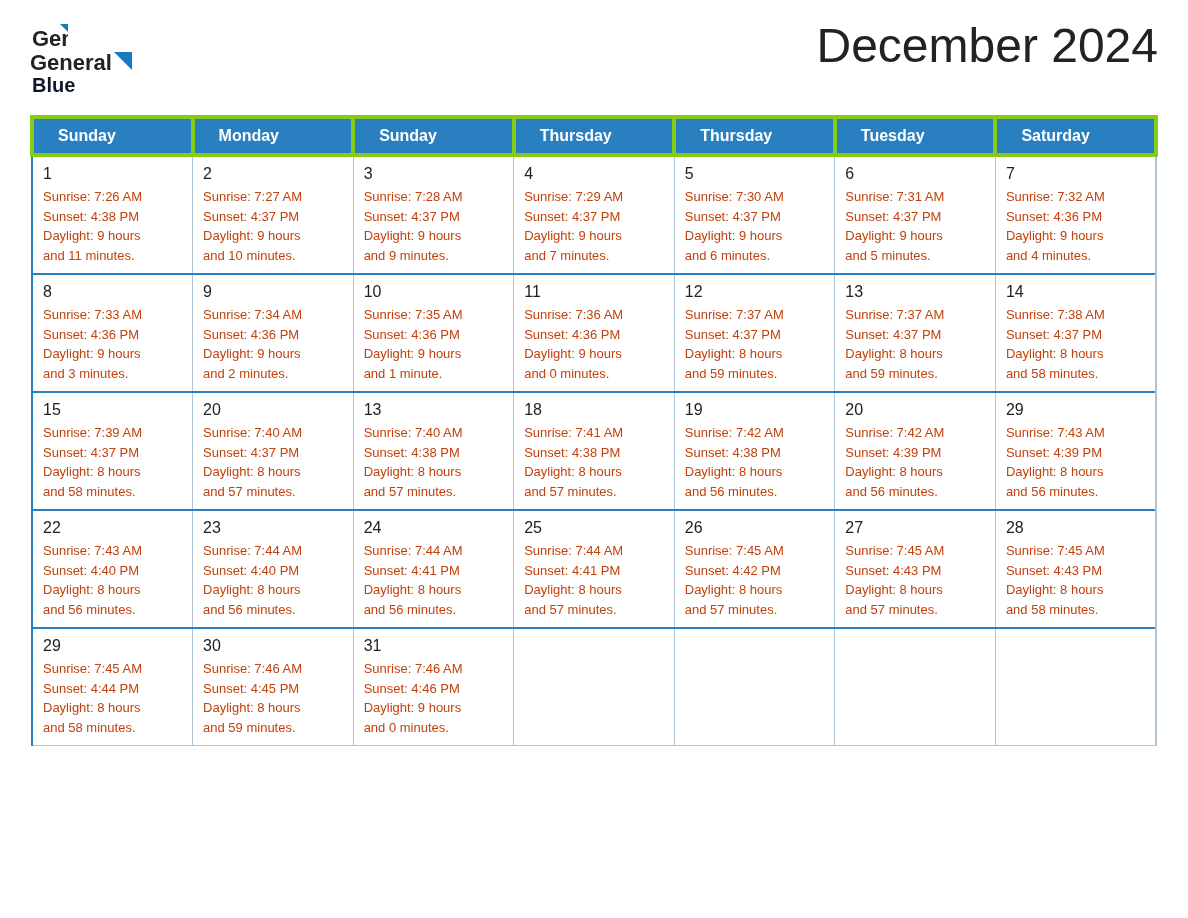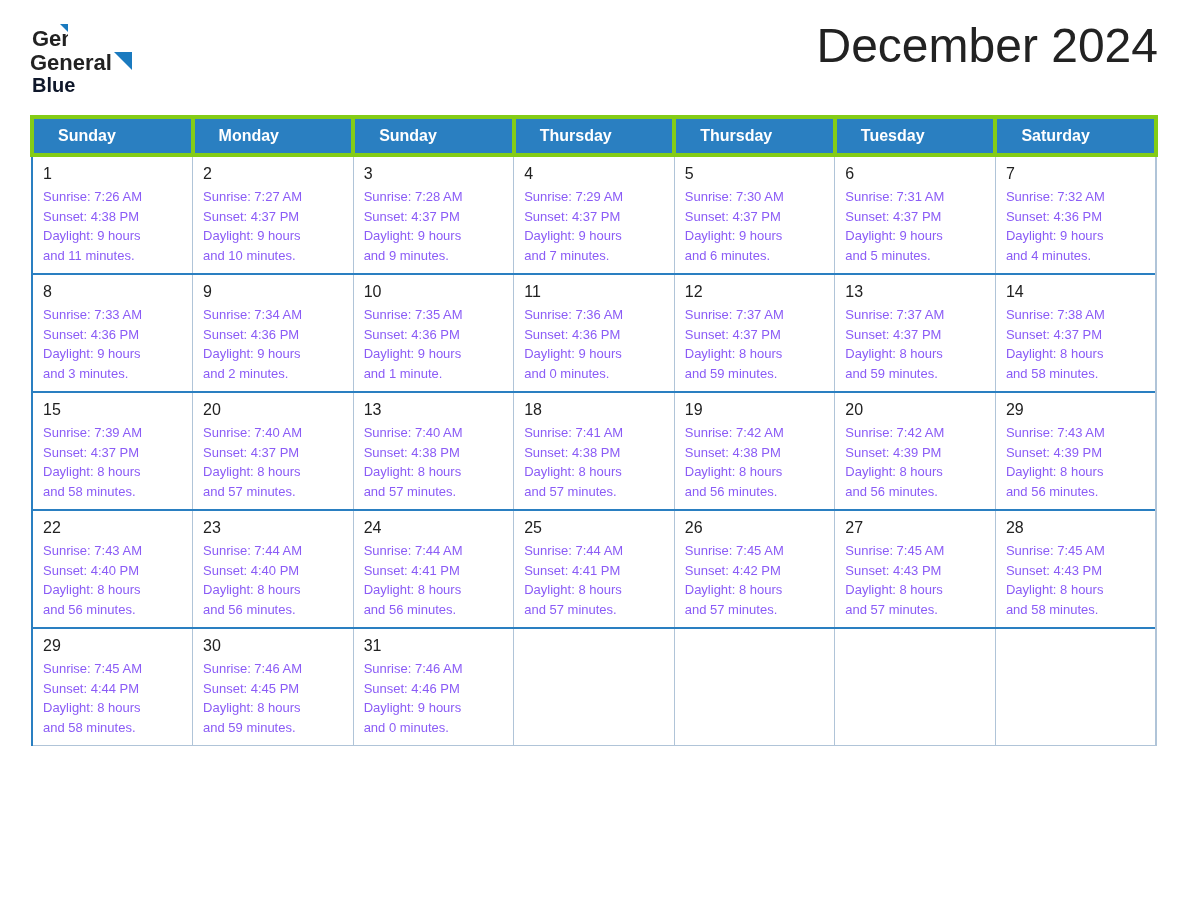--- a/index.html
+++ b/index.html
@@ -74,21 +74,21 @@
       border-top: 2px solid #2a7fc1;
     }
     .day-number {
       font-size: 16px;
       font-weight: normal;
       display: block;
       margin-bottom: 4px;
     }
     .day-info {
       font-size: 13px;
-      color: #8b5cf6;
+      color: #c2410c;
       line-height: 1.5;
     }
     .empty-cell {
       background: #fff;
     }
     .logo-wrapper {
       display: flex;
       align-items: center;
     }
   </style>

